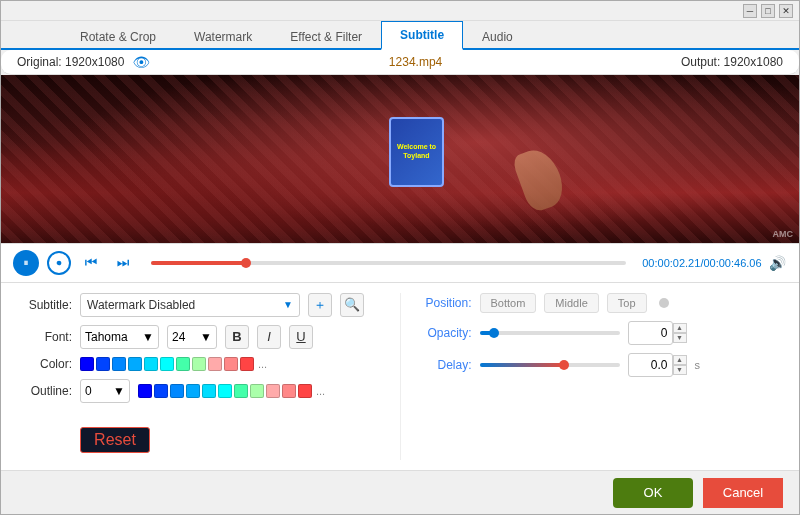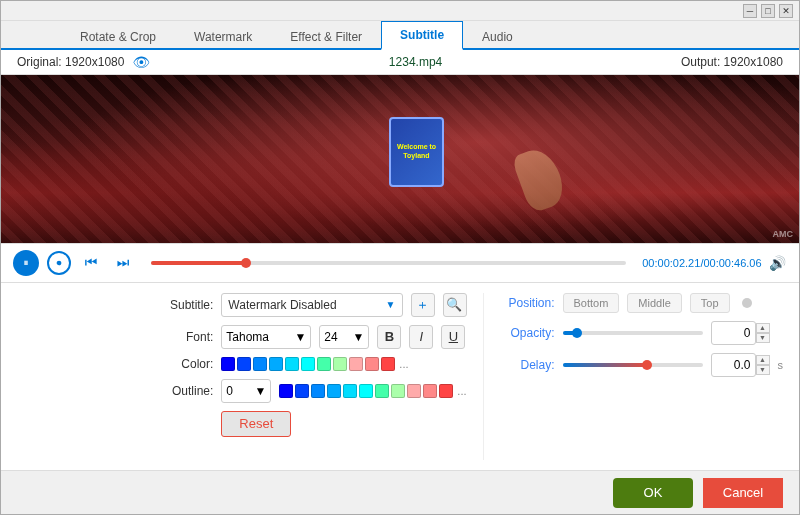--- a/index.html
+++ b/index.html
@@ -75,25 +75,26 @@
 
     
     .info-bar {
       background: #fff;
       border-bottom: 1px solid #ddd;
       display: flex;
       align-items: center;
       padding: 4px 16px;
       font-size: 12px;
       color: #333;
+      border-radius: 10px;
     }
     .info-bar .filename {
       flex: 1;
       text-align: center;
-      color: #14532d;
+      color: #a16207;
     }
     .info-bar .eye-icon {
       margin-left: 8px;
       color: #0078d7;
       font-size: 14px;
     }
 
     
     .video-area {
       background: #4c1d95;
@@ -251,21 +252,20 @@
     }
 
     
     .settings-panel {
       background: #fff;
       flex: 1;
       padding: 10px 16px;
       display: flex;
       flex-direction: column;
       gap: 8px;
-      align-items: flex-end;
     }
 
     .settings-row {
       display: flex;
       align-items: center;
       gap: 8px;
     }
 
     .settings-label {
       width: 55px;
@@ -305,21 +305,21 @@
       cursor: pointer;
       display: flex;
       align-items: center;
       justify-content: center;
       font-size: 13px;
       color: #0078d7;
     }
 
     
     .font-select {
-      width: 90px;
+      width: 79px;
       height: 24px;
       border: 1px solid #ccc;
       border-radius: 3px;
       background: #fff;
       font-size: 12px;
       padding: 0 4px;
       display: flex;
       align-items: center;
       justify-content: space-between;
       cursor: pointer;
@@ -385,27 +385,27 @@
       display: flex;
       align-items: center;
       justify-content: space-between;
       cursor: pointer;
     }
 
     
     .reset-btn {
       width: 70px;
       height: 26px;
-      background: #e5e5e5;
+      background: #0f172a;
       border: 1px solid #e74c3c;
       color: #e74c3c;
       border-radius: 3px;
       cursor: pointer;
-      font-size: 13px;
-      margin-top: 0;
+      font-size: 16px;
+      margin-top: 16px;
     }
     .pos-label {
       width: 55px;
       text-align: right;
       color: #3b82f6;
       font-size: 12px;
       flex-shrink: 0;
     }
     .pos-btn {
       padding: 3px 10px;

